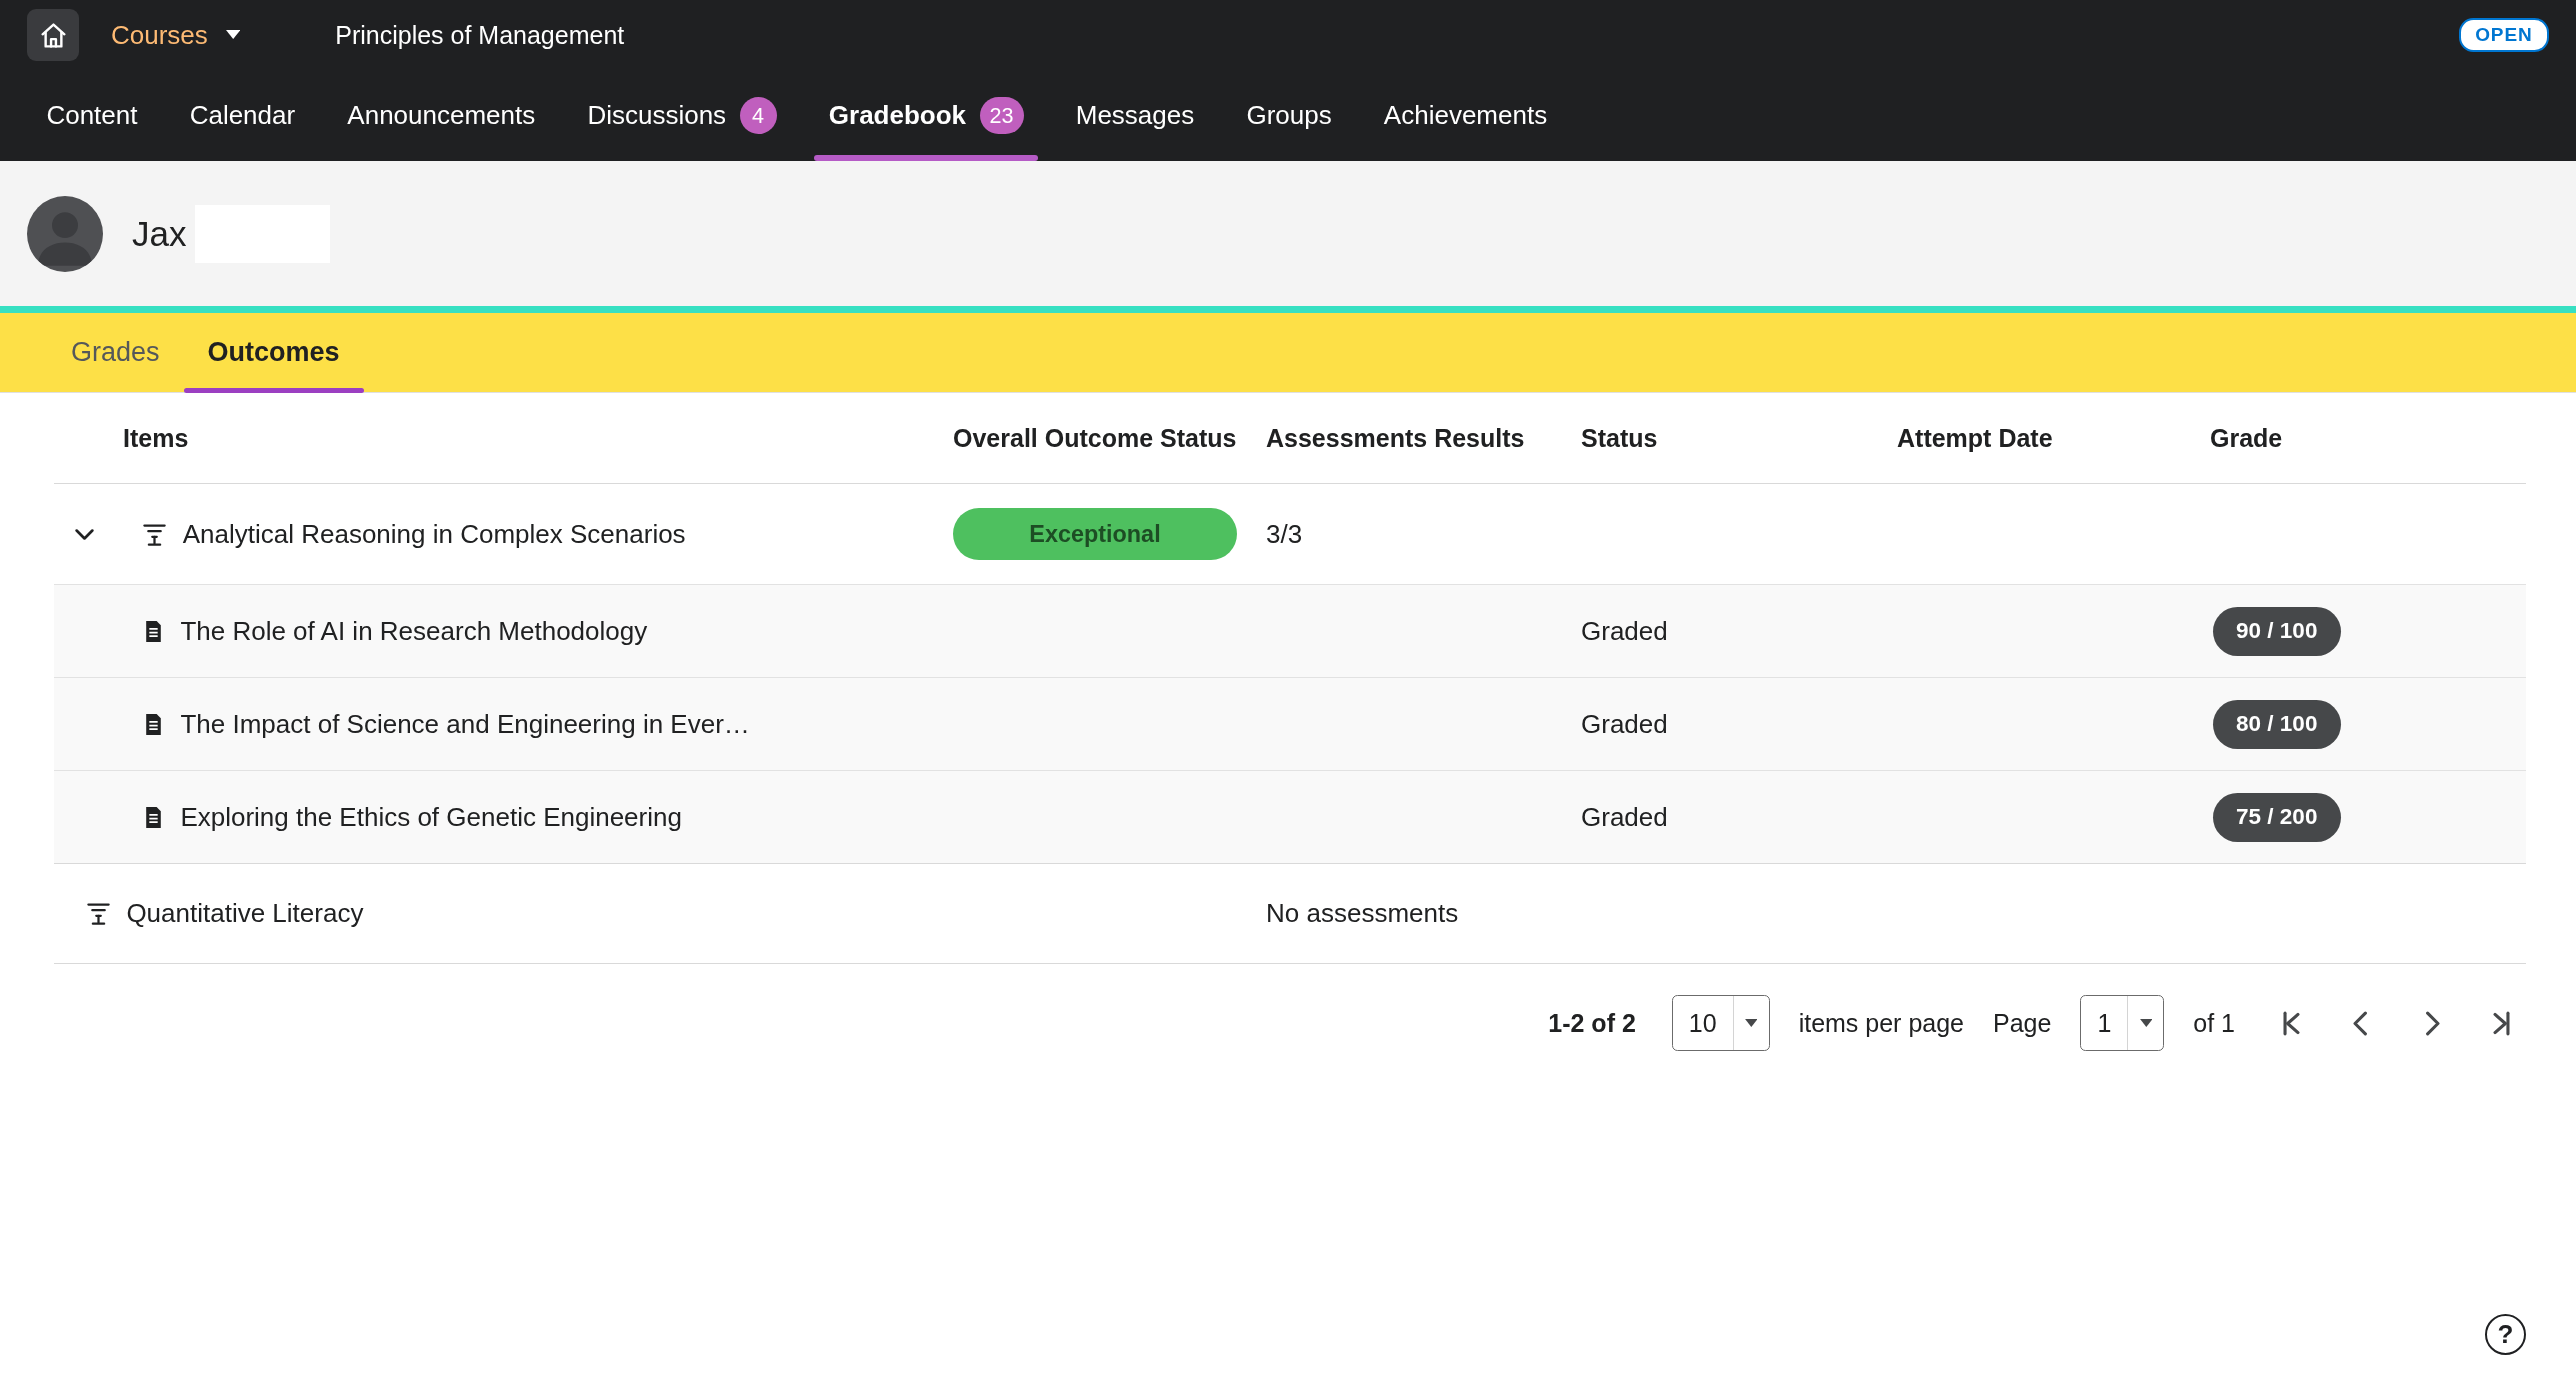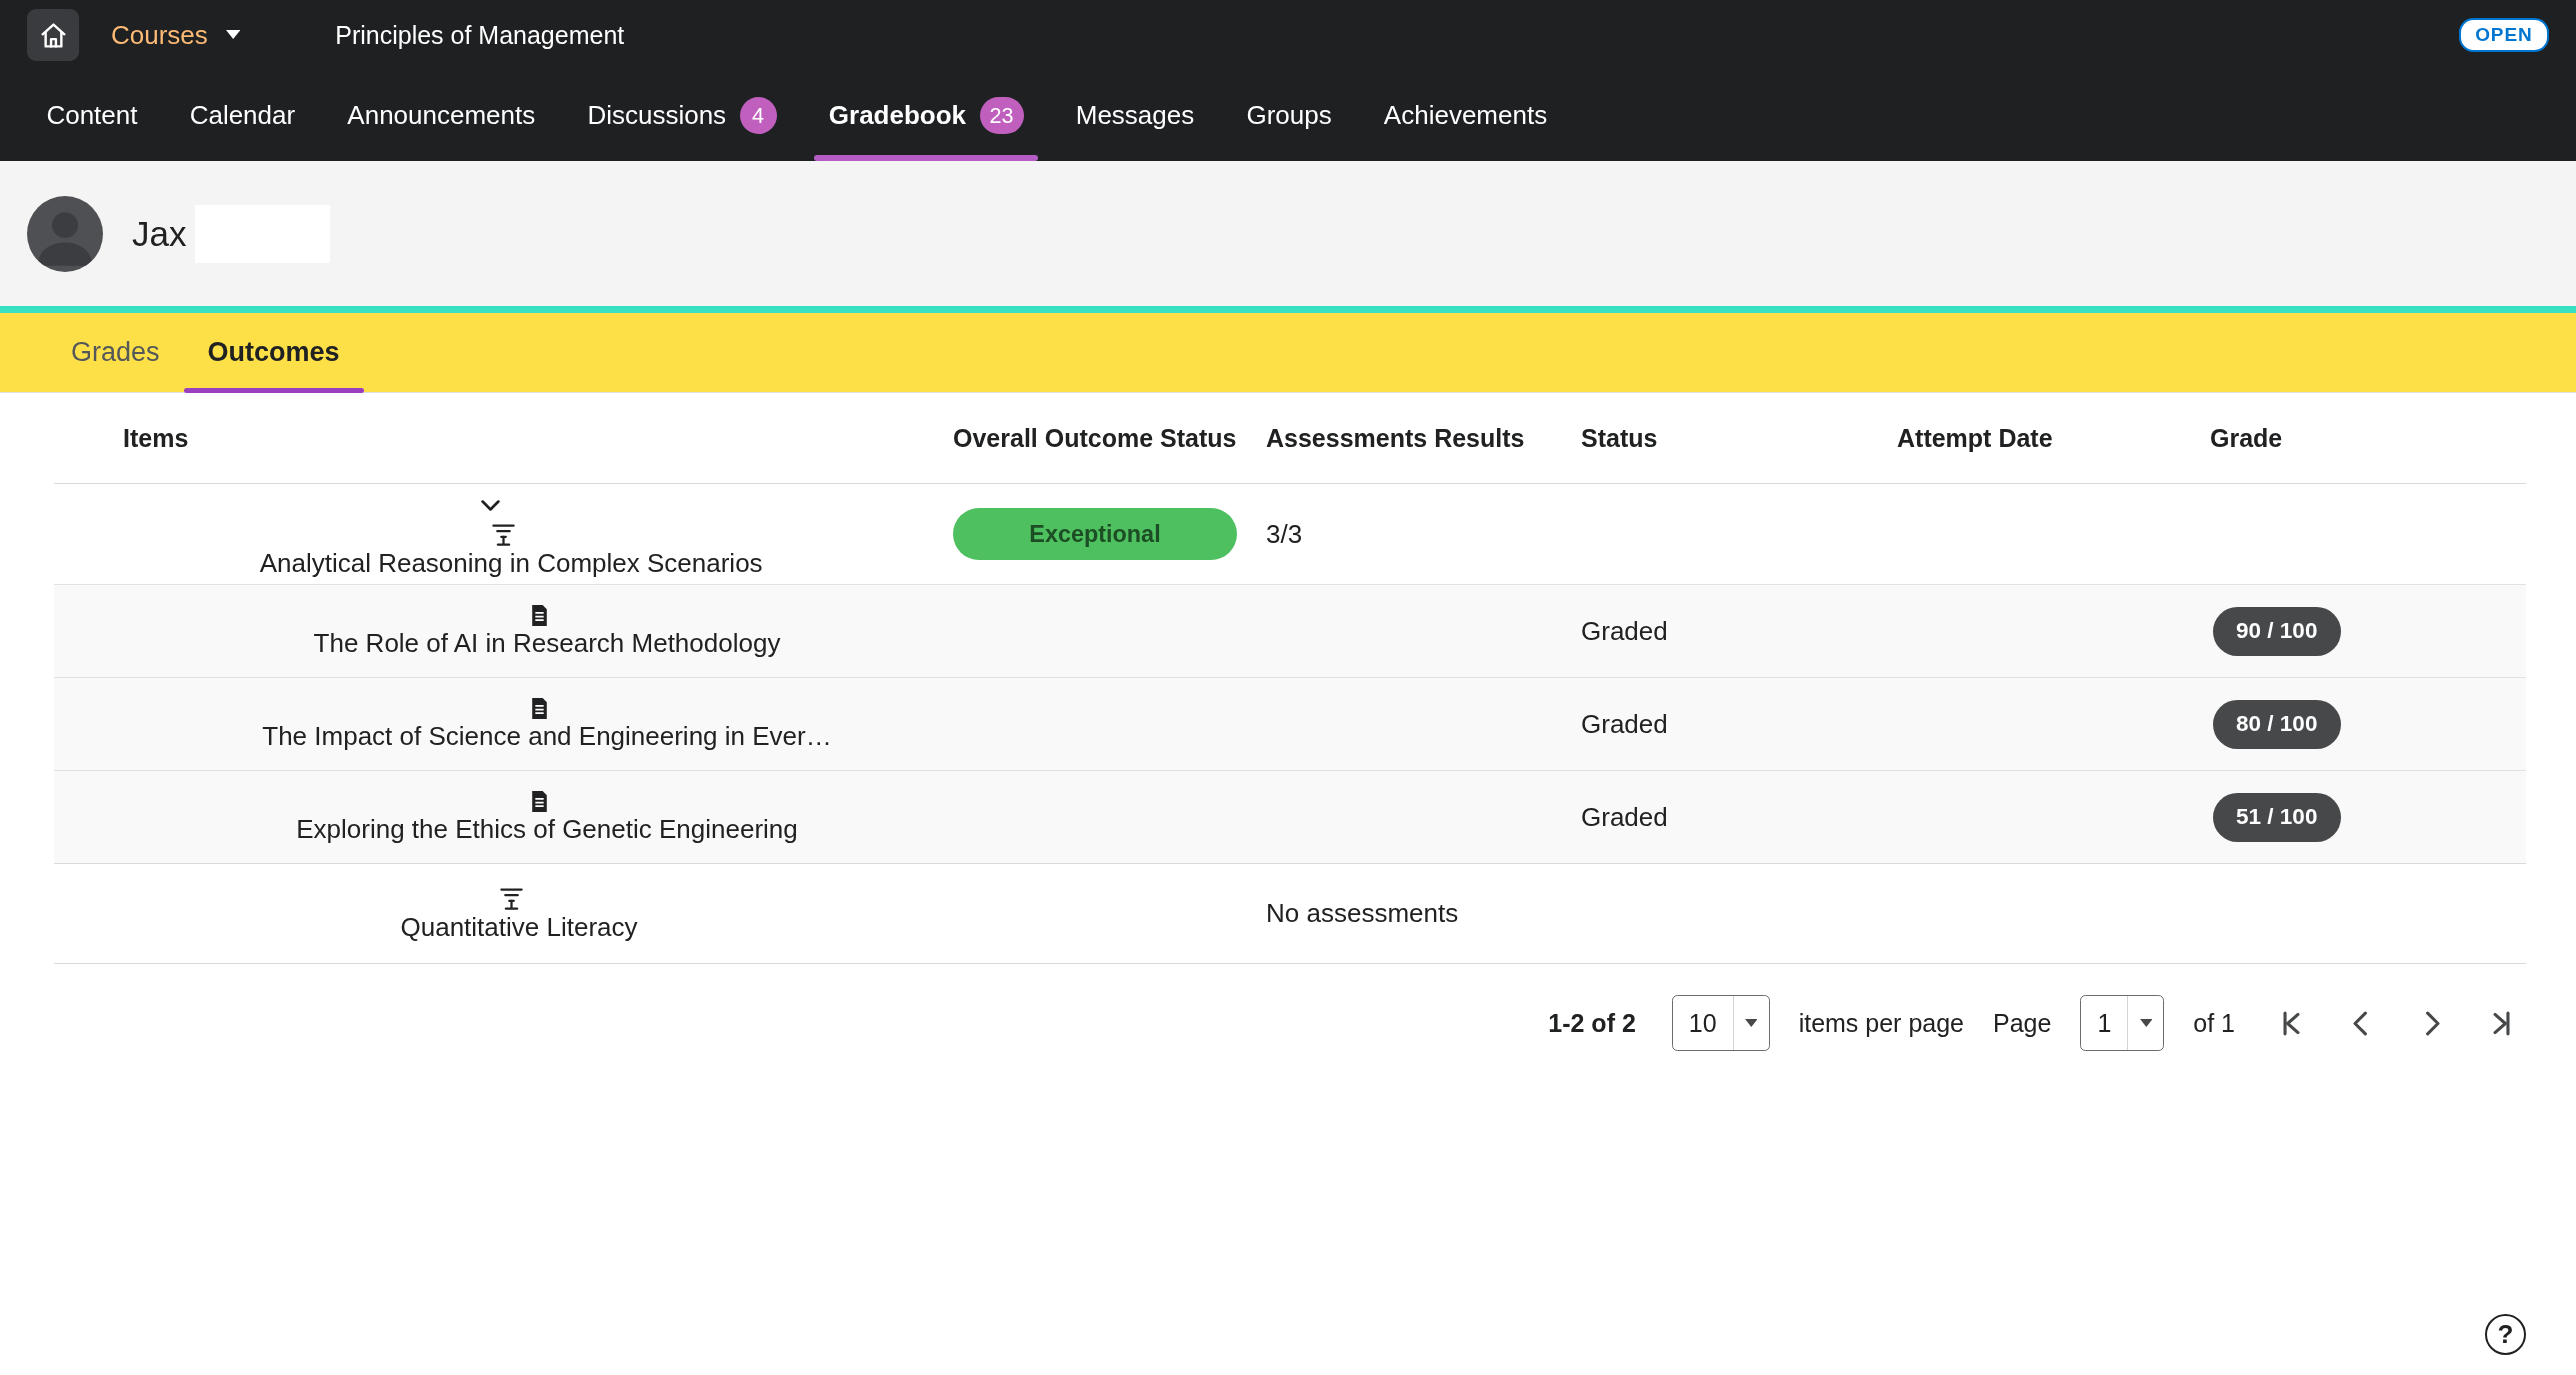--- a/index.html
+++ b/index.html
@@ -101,21 +101,21 @@
     align-items: center;
   }
   .thead { height: 90px; font-size: 25px; font-weight: bold; color: #202122; }
   .thead .h-items { padding-left: 69px; }
 
   .row { font-size: 26px; color: #202122; }
   .row.outcome { height: 101px; background: #ffffff; border-top: 0.9px solid #d9d9d9; }
   .row.sub { height: 93px; background: #f9f9f9; border-top: 0.9px solid #e2e2e2; }
   .row.last { border-bottom: 0.9px solid #d9d9d9; }
 
-  .cell-items { display: flex; align-items: center; flex-direction: column; }
+  .cell-items { display: flex; align-items: center; }
   .row.outcome .cell-items.expanded { padding-left: 15.3px; }
   .row.sub .cell-items { padding-left: 87px; }
   .row.outcome .cell-items.collapsed { padding-left: 31px; }
 
   .expand-btn {
     width: 31px; height: 31px; background: transparent; border: none; cursor: pointer;
     display: flex; align-items: center; justify-content: center;
     margin-right: 41px; flex-shrink: 0;
   }
   .row-icon { margin-right: 14.4px; flex-shrink: 0; display: flex; }
@@ -330,21 +330,21 @@
               </g>
             </svg>
         </span>
         <span>Exploring the Ethics of Genetic Engineering</span>
       </div>
       <div></div>
       <div></div>
       <div>Graded</div>
       <div></div>
       <div>
-        <span class="grade-pill">51 / 100</span>
+        <span class="grade-pill">75 / 200</span>
       </div>
     </div>
 
     <div class="grid-row row outcome last">
       <div class="cell-items collapsed">
         <span class="row-icon">
           <svg width="27" height="27" viewBox="0 0 24 24" fill="none" stroke="#202122" stroke-width="2" stroke-linecap="round">
             <path d="M3 4h18"></path>
               <path d="M6.5 9h11"></path>
               <path d="M10 14h4"></path>

